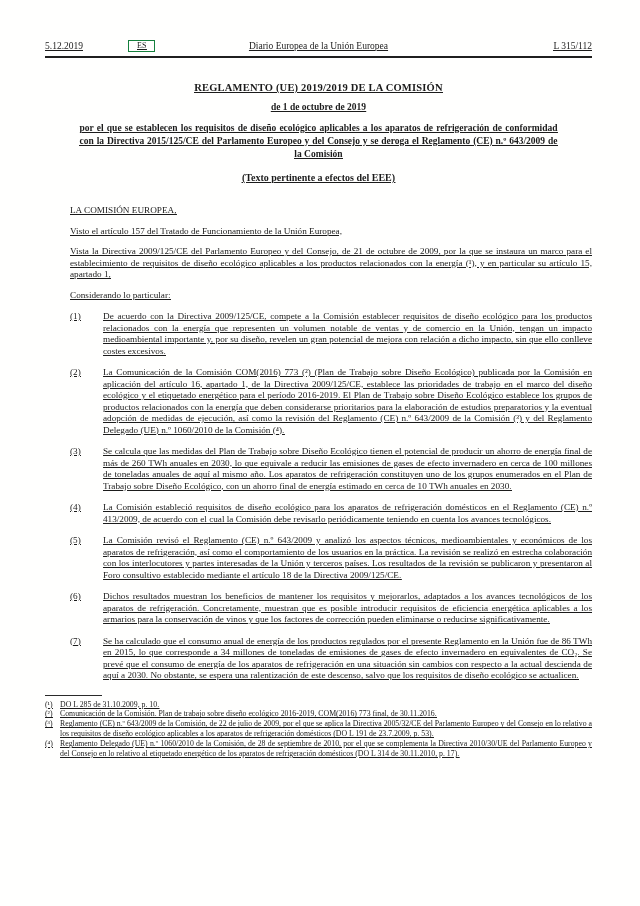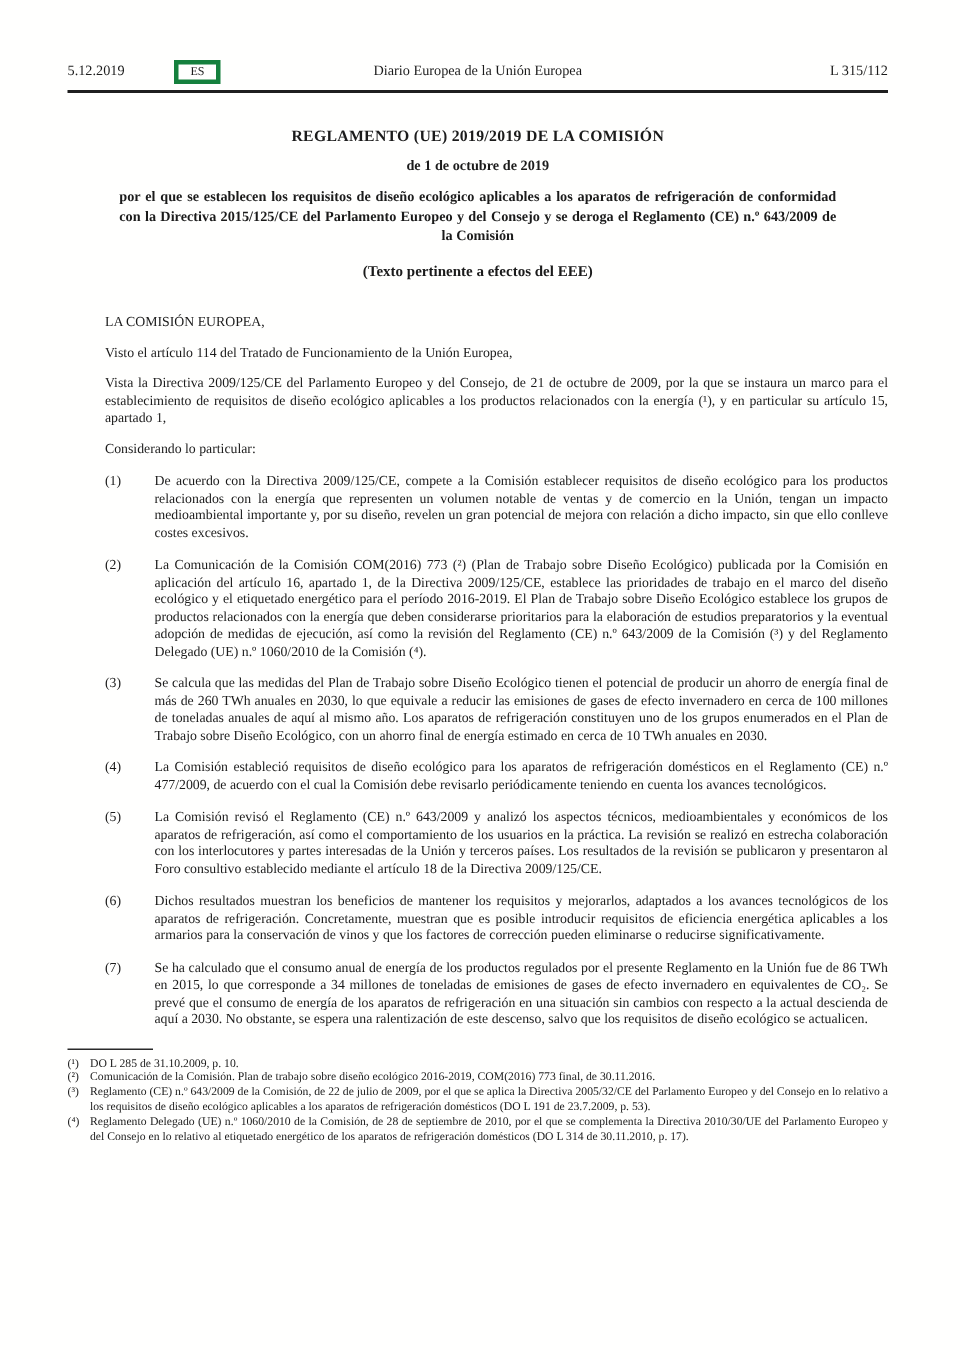--- a/index.html
+++ b/index.html
@@ -1,15 +1,15 @@
 <!DOCTYPE html>
 <html><head>
 <meta charset="utf-8">
 <style>
-  * { box-sizing: border-box; margin: 0; padding: 0; }
+  * { box-sizing: border-box; margin: 0; padding: 0; text-decoration: underline; }
   html, body { background: #ffffff; }
   body { font-family: "Liberation Serif", serif; color: #1b1b1b; }
 
   .page {
     position: relative;
     width: 640px;
     height: 906px;
     margin: 0 auto;
     background: #fffffe;
     padding: 40px 48px 0 45px;
@@ -24,25 +24,25 @@
     line-height: 12px;
   }
   .oj-header .h-left {
     display: flex;
     align-items: center;
     width: 160px;
     flex-shrink: 0;
   }
   .lang-box {
     display: inline-block;
-    border: 3px solid #15803d;
+    border: 1px solid #15803d;
     font-size: 8px;
     line-height: 10px;
     padding: 0px 8px;
-    margin-left: 33px;
+    margin-left: 45px;
     text-align: center;
   }
   .oj-header .h-center {
     flex: 1;
     text-align: center;
   }
   .oj-header .h-right {
     width: 160px;
     flex-shrink: 0;
     text-align: right;
@@ -120,39 +120,39 @@
 
   <div class="title-block">
     <div class="reg-heading">REGLAMENTO (UE) 2019/2019 DE LA COMISIÓN</div>
     <div class="reg-date">de 1 de octubre de 2019</div>
     <div class="reg-subject">por el que se establecen los requisitos de diseño ecológico aplicables a los aparatos de refrigeración de conformidad con la Directiva 2015/125/CE del Parlamento Europeo y del Consejo y se deroga el Reglamento (CE) n.º 643/2009 de la Comisión</div>
     <div class="reg-eee">(Texto pertinente a efectos del EEE)</div>
   </div>
 
   <div class="body-col">
     <p class="para first">LA COMISIÓN EUROPEA,</p>
-    <p class="para">Visto el artículo 114 del Tratado de Funcionamiento de la Unión Europea,</p>
+    <p class="para">Visto el artículo 157 del Tratado de Funcionamiento de la Unión Europea,</p>
     <p class="para">Vista la Directiva 2009/125/CE del Parlamento Europeo y del Consejo, de 21 de octubre de 2009, por la que se instaura un marco para el establecimiento de requisitos de diseño ecológico aplicables a los productos relacionados con la energía (¹), y en particular su artículo 15, apartado 1,</p>
     <p class="para">Considerando lo particular:</p>
 
     <div class="recital">
       <span class="recital-num">(1)</span>
       <span class="recital-text">De acuerdo con la Directiva 2009/125/CE, compete a la Comisión establecer requisitos de diseño ecológico para los productos relacionados con la energía que representen un volumen notable de ventas y de comercio en la Unión, tengan un impacto medioambiental importante y, por su diseño, revelen un gran potencial de mejora con relación a dicho impacto, sin que ello conlleve costes excesivos.</span>
     </div>
     <div class="recital">
       <span class="recital-num">(2)</span>
       <span class="recital-text">La Comunicación de la Comisión COM(2016) 773 (²) (Plan de Trabajo sobre Diseño Ecológico) publicada por la Comisión en aplicación del artículo 16, apartado 1, de la Directiva 2009/125/CE, establece las prioridades de trabajo en el marco del diseño ecológico y el etiquetado energético para el período 2016-2019. El Plan de Trabajo sobre Diseño Ecológico establece los grupos de productos relacionados con la energía que deben considerarse prioritarios para la elaboración de estudios preparatorios y la eventual adopción de medidas de ejecución, así como la revisión del Reglamento (CE) n.º 643/2009 de la Comisión (³) y del Reglamento Delegado (UE) n.º 1060/2010 de la Comisión (⁴).</span>
     </div>
     <div class="recital">
       <span class="recital-num">(3)</span>
       <span class="recital-text">Se calcula que las medidas del Plan de Trabajo sobre Diseño Ecológico tienen el potencial de producir un ahorro de energía final de más de 260 TWh anuales en 2030, lo que equivale a reducir las emisiones de gases de efecto invernadero en cerca de 100 millones de toneladas anuales de aquí al mismo año. Los aparatos de refrigeración constituyen uno de los grupos enumerados en el Plan de Trabajo sobre Diseño Ecológico, con un ahorro final de energía estimado en cerca de 10 TWh anuales en 2030.</span>
     </div>
     <div class="recital">
       <span class="recital-num">(4)</span>
-      <span class="recital-text">La Comisión estableció requisitos de diseño ecológico para los aparatos de refrigeración domésticos en el Reglamento (CE) n.º 477/2009, de acuerdo con el cual la Comisión debe revisarlo periódicamente teniendo en cuenta los avances tecnológicos.</span>
+      <span class="recital-text">La Comisión estableció requisitos de diseño ecológico para los aparatos de refrigeración domésticos en el Reglamento (CE) n.º 413/2009, de acuerdo con el cual la Comisión debe revisarlo periódicamente teniendo en cuenta los avances tecnológicos.</span>
     </div>
     <div class="recital">
       <span class="recital-num">(5)</span>
       <span class="recital-text">La Comisión revisó el Reglamento (CE) n.º 643/2009 y analizó los aspectos técnicos, medioambientales y económicos de los aparatos de refrigeración, así como el comportamiento de los usuarios en la práctica. La revisión se realizó en estrecha colaboración con los interlocutores y partes interesadas de la Unión y terceros países. Los resultados de la revisión se publicaron y presentaron al Foro consultivo establecido mediante el artículo 18 de la Directiva 2009/125/CE.</span>
     </div>
     <div class="recital">
       <span class="recital-num">(6)</span>
       <span class="recital-text">Dichos resultados muestran los beneficios de mantener los requisitos y mejorarlos, adaptados a los avances tecnológicos de los aparatos de refrigeración. Concretamente, muestran que es posible introducir requisitos de eficiencia energética aplicables a los armarios para la conservación de vinos y que los factores de corrección pueden eliminarse o reducirse significativamente.</span>
     </div>
     <div class="recital">

